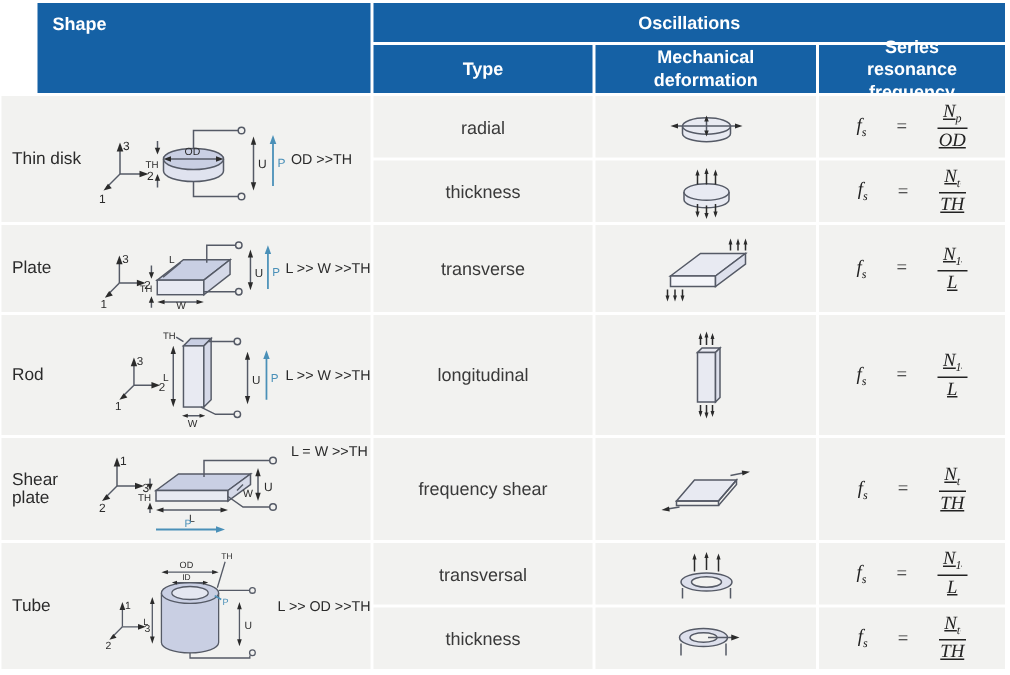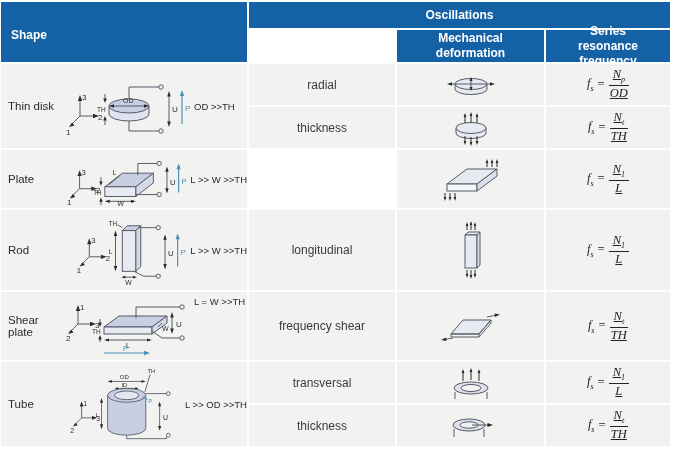--- a/index.html
+++ b/index.html
@@ -3,28 +3,28 @@
 <meta charset="utf-8">
 <style>
   html,body{margin:0;padding:0;background:#fff;}
   body{width:673px;height:450px;overflow:hidden;font-family:"Liberation Sans",sans-serif;}
   .table{width:671px;margin:2px 0 0 1px;display:grid;
     grid-template-columns:246px 146px 147px 124px;
     grid-template-rows:26px 32px 41px 41px 58px 80px 68px 41px 41px;
     gap:2px;background:#fff;}
   .hcell{background:#1561a5;color:#fff;font-weight:bold;font-size:12px;
     display:flex;align-items:center;justify-content:center;text-align:center;line-height:1.25;}
-  .shape-h{grid-area:1/1/3/2;align-items:center;justify-content:flex-start;padding:7px 0 0 10px;}
+  .shape-h{grid-area:1/1/3/2;align-items:flex-start;justify-content:flex-start;padding:7px 0 0 10px;margin-left:24px;}
   .osc-h{grid-area:1/2/2/5;}
   .cell{background:#f2f2f0;display:flex;align-items:center;justify-content:center;
     font-size:12px;color:#3a3a3a;}
   .shape-cell{justify-content:flex-start;padding-left:7px;}
   .sname{font-weight:normal;font-size:11.5px;color:#2b2b2b;flex:0 0 58px;}
   .cond{font-size:9.5px;font-weight:normal;color:#2b2b2b;white-space:nowrap;margin-left:2px;}
-  .frm{display:flex;align-items:center;gap:4px;font-family:"Liberation Serif",serif;
+  .frm{display:flex;align-items:center;gap:20px;font-family:"Liberation Serif",serif;
     font-size:12.5px;color:#222;}
   .frm i{font-style:italic;}
   .frm sub{font-size:8px;font-style:italic;}
   .frac{display:inline-flex;flex-direction:column;align-items:center;line-height:1.05;text-decoration:underline;}
   .fnum{border-bottom:1px solid #222;padding:0 4px 1px 4px;}
   .fden{padding-top:1px;font-style:italic;}
   svg{display:block;}
   svg text{font-family:"Liberation Sans",sans-serif;fill:#2b2b2b;}
   .dk{stroke:#555a66;fill:none;stroke-width:1;}
   .bl{stroke:#4a90b8;fill:none;stroke-width:1.2;}
@@ -33,20 +33,23 @@
 <body>
 
 <div class="table">
 
   <div class="hcell shape-h">
     <span>Shape</span>
   </div>
   <div class="hcell osc-h">
     <span>Oscillations</span>
   </div>
+  <div class="hcell" style="grid-area:2/2/3/3">
+    <span>Type</span>
+  </div>
   <div class="hcell" style="grid-area:2/3/3/4;padding:0 6px">
     <span>Mechanical deformation</span>
   </div>
   <div class="hcell" style="grid-area:2/4/3/5;padding:0 14px">
     <span>Series resonance frequency</span>
   </div>
 
   <div class="cell shape-cell" style="grid-area:3/1/5/2">
     <span class="sname">Thin disk</span>
     <svg width="126" height="80" viewBox="0 0 126 80">
@@ -197,20 +200,23 @@
       <polygon points="104,15 102.2,20.5 105.8,20.5" fill="#2b2b2b"></polygon>
       <polygon points="104,43 102.2,37.5 105.8,37.5" fill="#2b2b2b"></polygon>
       <text x="107" y="34" font-size="8">U</text>
 
       <line class="bl" x1="116" y1="42" x2="116" y2="16"></line>
       <polygon points="116,12 113.8,18 118.2,18" fill="#4a90b8"></polygon>
       <text x="119" y="33" font-size="8" style="fill:#4a90b8">P</text>
     </svg>
     <span class="cond">L &gt;&gt; W &gt;&gt;TH</span>
   </div>
+  <div class="cell" style="grid-area:5/2/6/3">
+    <span>transverse</span>
+  </div>
   <div class="cell" style="grid-area:5/3/6/4">
     <svg width="72" height="46" viewBox="0 0 72 46">
       <polygon points="12,28 32,13 62,13 42,28" fill="#e8eaf2" stroke="#555a66"></polygon>
       <rect x="12" y="28" width="30" height="7" fill="#f4f5f9" stroke="#555a66"></rect>
       <polygon points="42,28 62,13 62,20 42,35" fill="#dde0ec" stroke="#555a66"></polygon>
       <g stroke="#2b2b2b" stroke-width="1">
         <line x1="52" y1="11" x2="52" y2="5"></line>
           <line x1="57" y1="11" x2="57" y2="5"></line>
           <line x1="62" y1="11" x2="62" y2="5"></line>
         <line x1="10" y1="37" x2="10" y2="43"></line>

